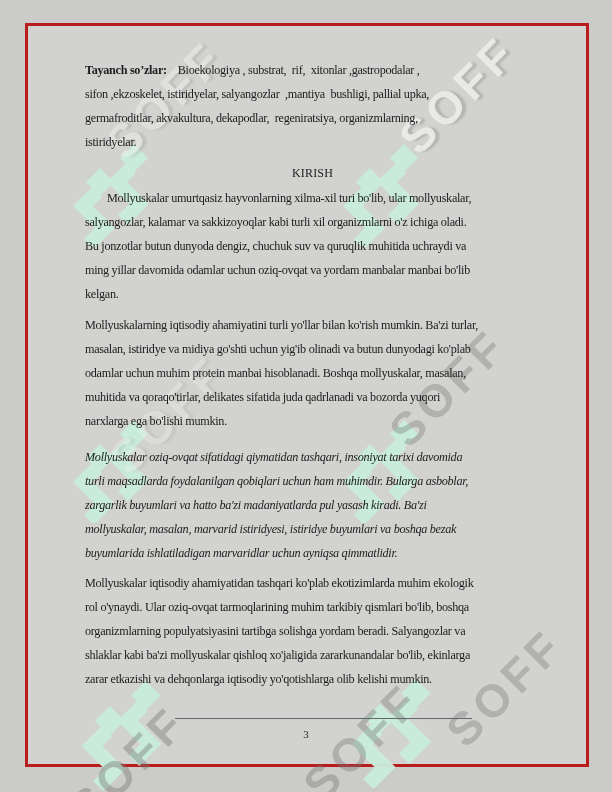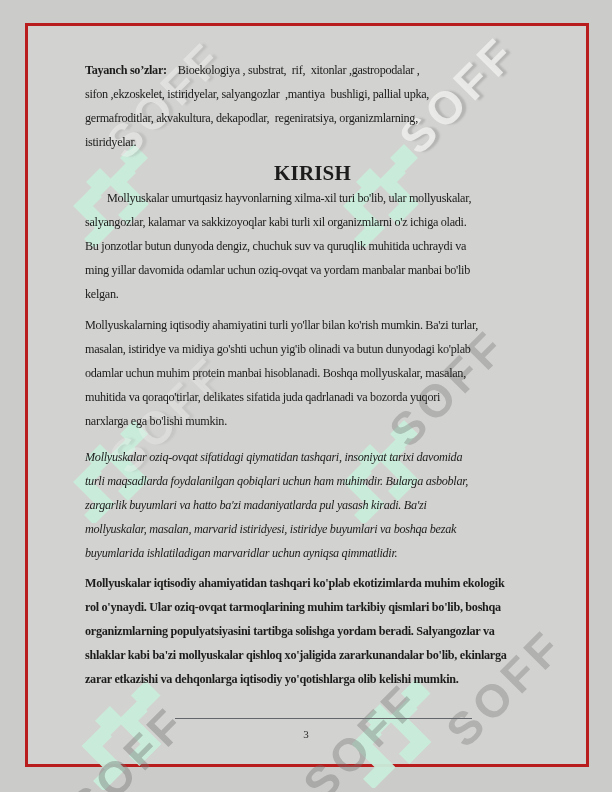--- a/index.html
+++ b/index.html
@@ -25,30 +25,30 @@
     color:#1c1c1c;
     font-size:12.2px;
     letter-spacing:-0.3px;
     line-height:24px;
   }
   .tline{height:24px;white-space:pre;overflow:visible;}
   .kw-label{font-weight:bold;}
   .heading{
     height:24px;line-height:24px;
     text-align:center;
-    font-weight:bold;
-    font-size:21px;
+    font-weight:normal;
+    font-size:12px;
     letter-spacing:0.2px;
     margin:7px 0 1px 0;
     width:455px;
   }
   .para{margin:0;}
   .para.gap7{margin-top:7px;}
   .para.gap12{margin-top:12px;font-style:italic;}
-  .para.gap6{margin-top:6px;font-weight:bold;}
+  .para.gap6{margin-top:6px;}
   .indent{padding-left:22px;}
   
   .footer-divider{
     position:absolute;z-index:2;
     left:147px;top:692px;
     width:297px;height:0;
     border-top:1px solid #63666a;
   }
   .page-number{
     position:absolute;z-index:2;

